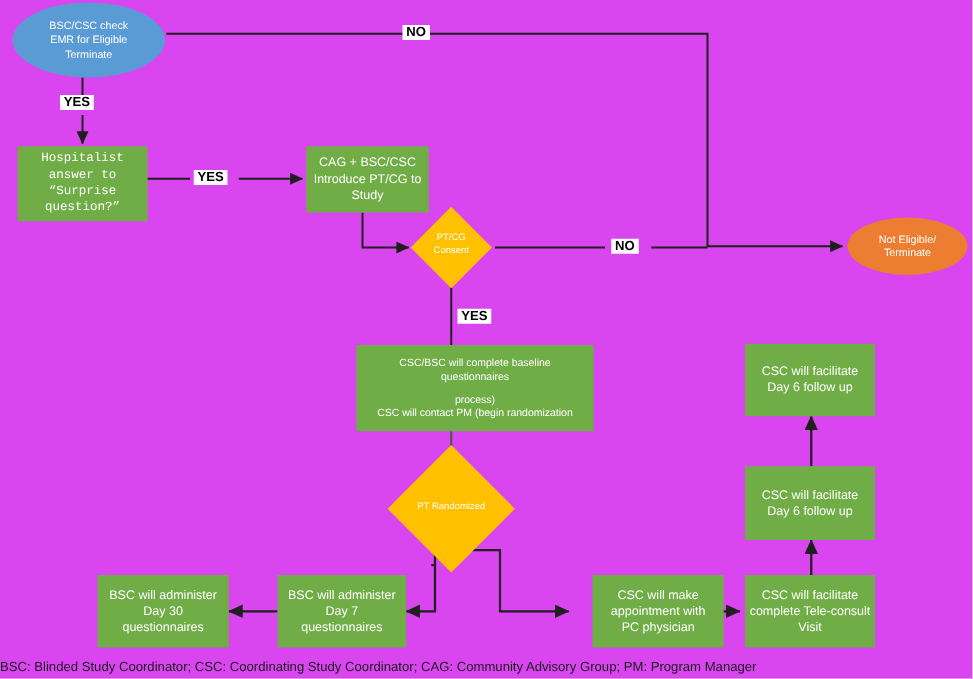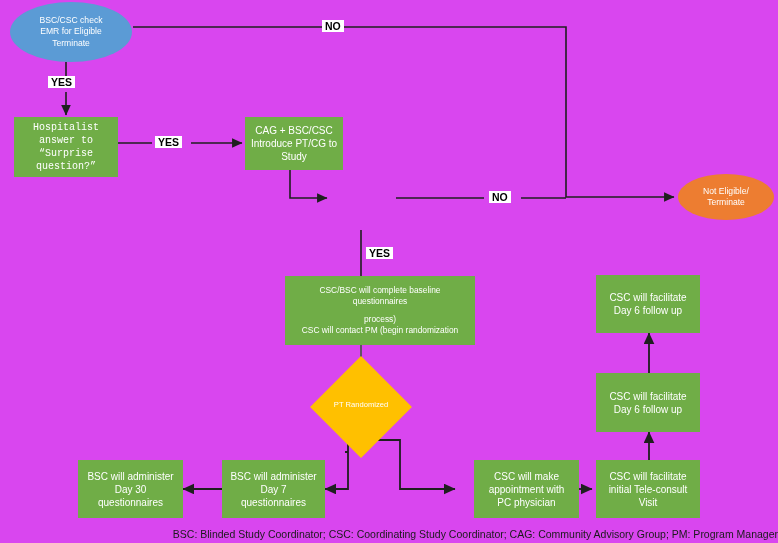--- a/index.html
+++ b/index.html
@@ -76,21 +76,21 @@
     background: #ffffff;
     padding: 0 3px;
     z-index: 6;
     white-space: nowrap;
     text-align: center;
   }
   .legend {
     position: absolute;
     left: 0;
     width: 778px;
-    text-align: right;
+    text-align: left;
     font-size: 10.5px;
     color: #1a1a1a;
     z-index: 6;
   }
   .para { margin: 0; }
   .para + .para { margin-top: 7px; }
 </style>
 </head>
 <body>
 
@@ -144,20 +144,27 @@
     <span class="ln">Hospitalist answer to</span>
     <span class="ln">“Surprise question?”</span>
   </div>
 
   <div class="node proc" style="left:245px; top:117px; width:98px; height:53px;">
     <span class="ln">CAG + BSC/CSC</span>
     <span class="ln">Introduce PT/CG to</span>
     <span class="ln">Study</span>
   </div>
 
+  <div class="dec-wrap" style="left:338px; top:175px; width:46px; height:46px;">
+    <div class="dec-shape"></div>
+    <div class="dec-label" style="top:10px;">
+      <span class="ln">PT/CG</span>
+      <span class="ln">Consent</span>
+    </div>
+  </div>
 
   <div class="node term end" style="left:678px; top:174px; width:96px; height:46px;">
     <span class="ln">Not Eligible/</span>
     <span class="ln">Terminate</span>
   </div>
 
   <div class="node proc" style="left:285px; top:276px; width:190px; height:69px; font-size:8.4px;">
     <p class="para">
       <span class="ln">CSC/BSC will complete baseline</span>
       <span class="ln">questionnaires</span>
@@ -189,21 +196,21 @@
   </div>
 
   <div class="node proc" style="left:474px; top:460px; width:105px; height:58px;">
     <span class="ln">CSC will make</span>
     <span class="ln">appointment with</span>
     <span class="ln">PC physician</span>
   </div>
 
   <div class="node proc" style="left:596px; top:460px; width:104px; height:58px;">
     <span class="ln">CSC will facilitate</span>
-    <span class="ln">initial Tele-consult</span>
+    <span class="ln">complete Tele-consult</span>
     <span class="ln">Visit</span>
   </div>
 
   <div class="node proc" style="left:596px; top:373px; width:104px; height:59px;">
     <span class="ln">CSC will facilitate</span>
     <span class="ln">Day 6 follow up</span>
   </div>
 
   <div class="node proc" style="left:596px; top:275px; width:104px; height:58px;">
     <span class="ln">CSC will facilitate</span>

